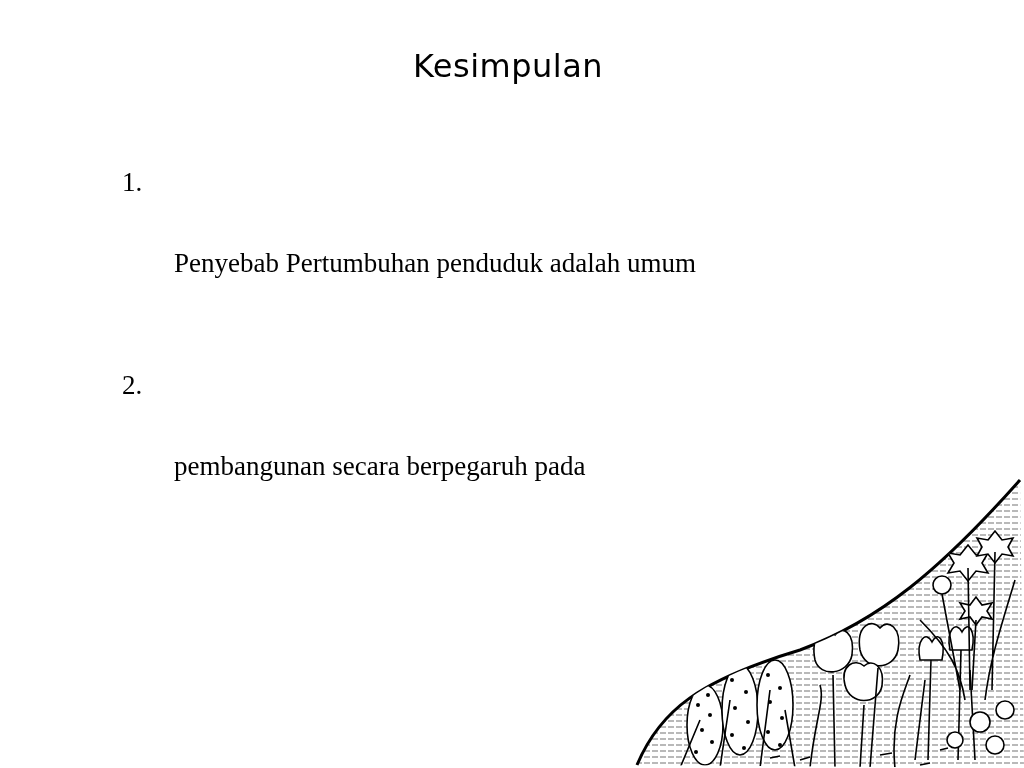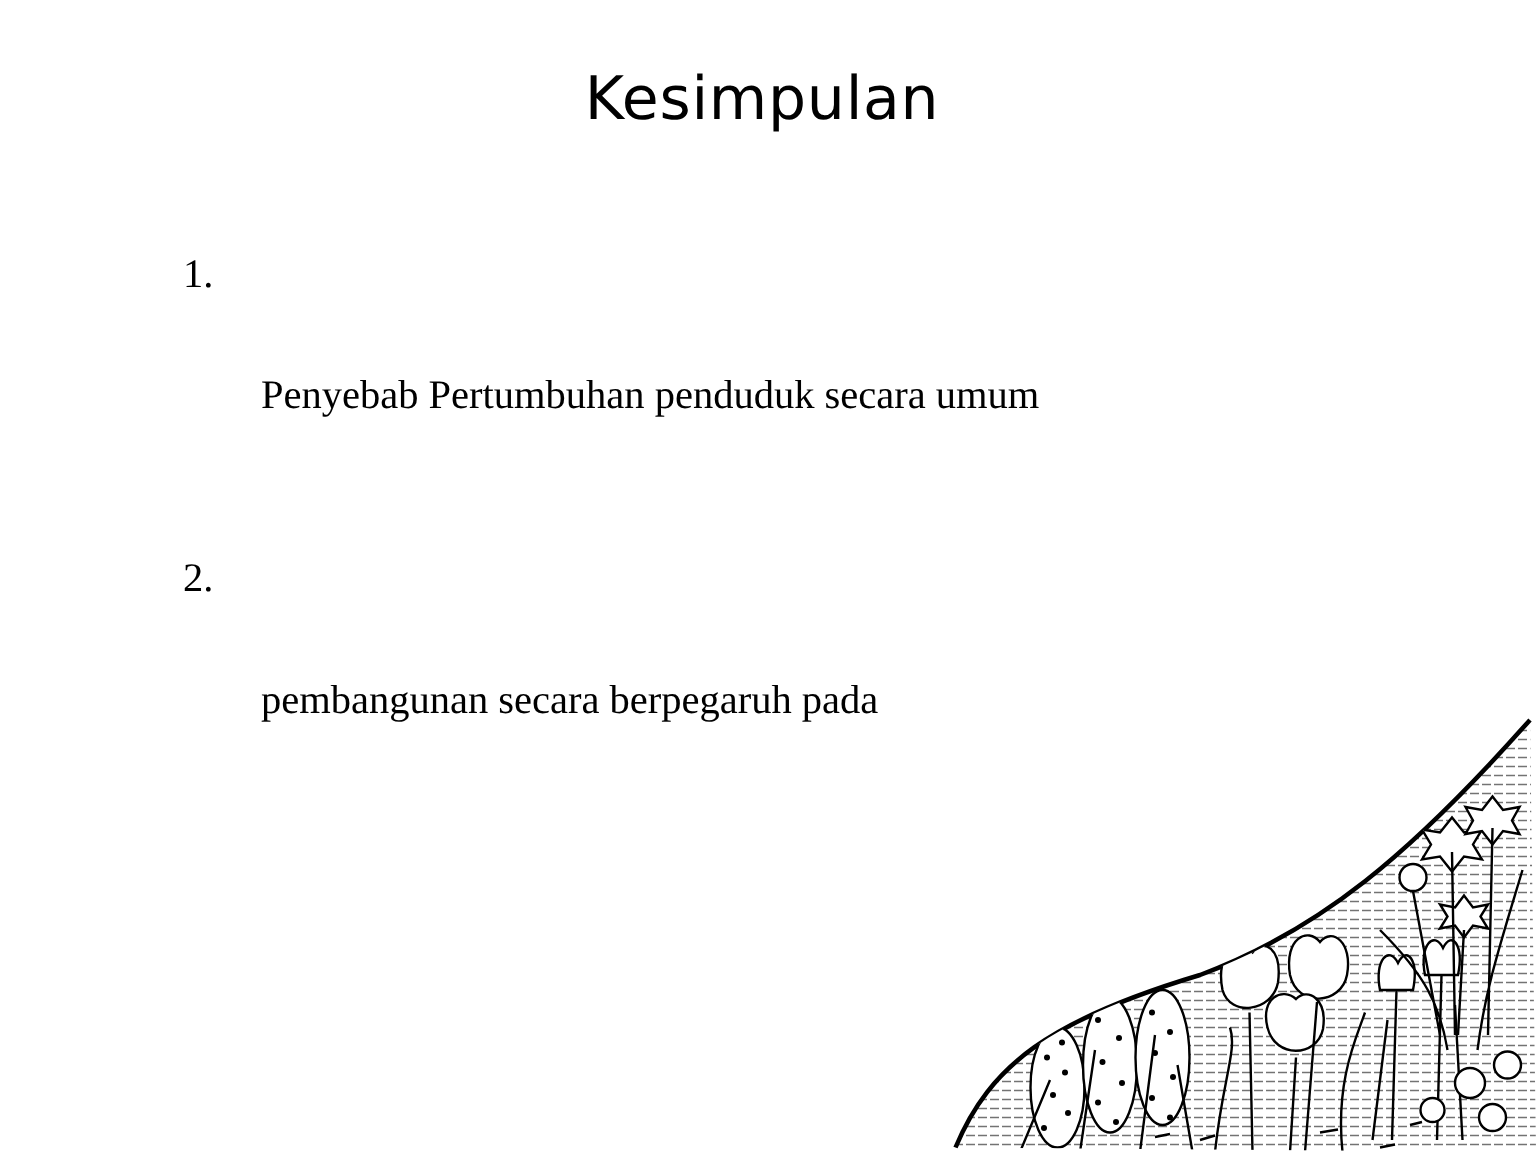--- a/index.html
+++ b/index.html
@@ -7,21 +7,21 @@
     width: 1024px; height: 768px; overflow: hidden;
     background: #ffffff; position: relative;
     font-family: "Liberation Serif", serif;
     color: #000000;
   }
   .slide { position: absolute; left: 0; top: 0; width: 1024px; height: 768px; }
   .title {
     position: absolute; left: 0; top: 38px; width: 1016px;
     text-align: center;
     font-family: "DejaVu Sans", sans-serif;
-    font-size: 40px; font-weight: normal; letter-spacing: 0.5px;
+    font-size: 32px; font-weight: normal; letter-spacing: 0.5px;
     line-height: 56px;
   }
   .list {
     position: absolute; left: 122px; top: 162px; width: 740px;
     margin: 0; padding: 0; list-style: none;
     font-family: "Liberation Serif", serif;
     font-size: 27px; line-height: 40.5px;
   }
   .item { display: flex; }
   .num { width: 52px; flex: 0 0 52px; }
@@ -32,21 +32,21 @@
 </head>
 <body>
 
 <div class="slide">
   <div class="title">Kesimpulan</div>
 
   <ol class="list">
     <li class="item">
       <span class="num">1.</span>
       <span class="txt">
-        <span class="line">Penyebab Pertumbuhan penduduk secara umum</span>
+        <span class="line">Penyebab Pertumbuhan penduduk adalah umum</span>
       </span>
     </li>
     <li class="item">
       <span class="num">2.</span>
       <span class="txt">
         <span class="line">pembangunan secara berpegaruh pada</span>
         
       </span>
     </li>
 

